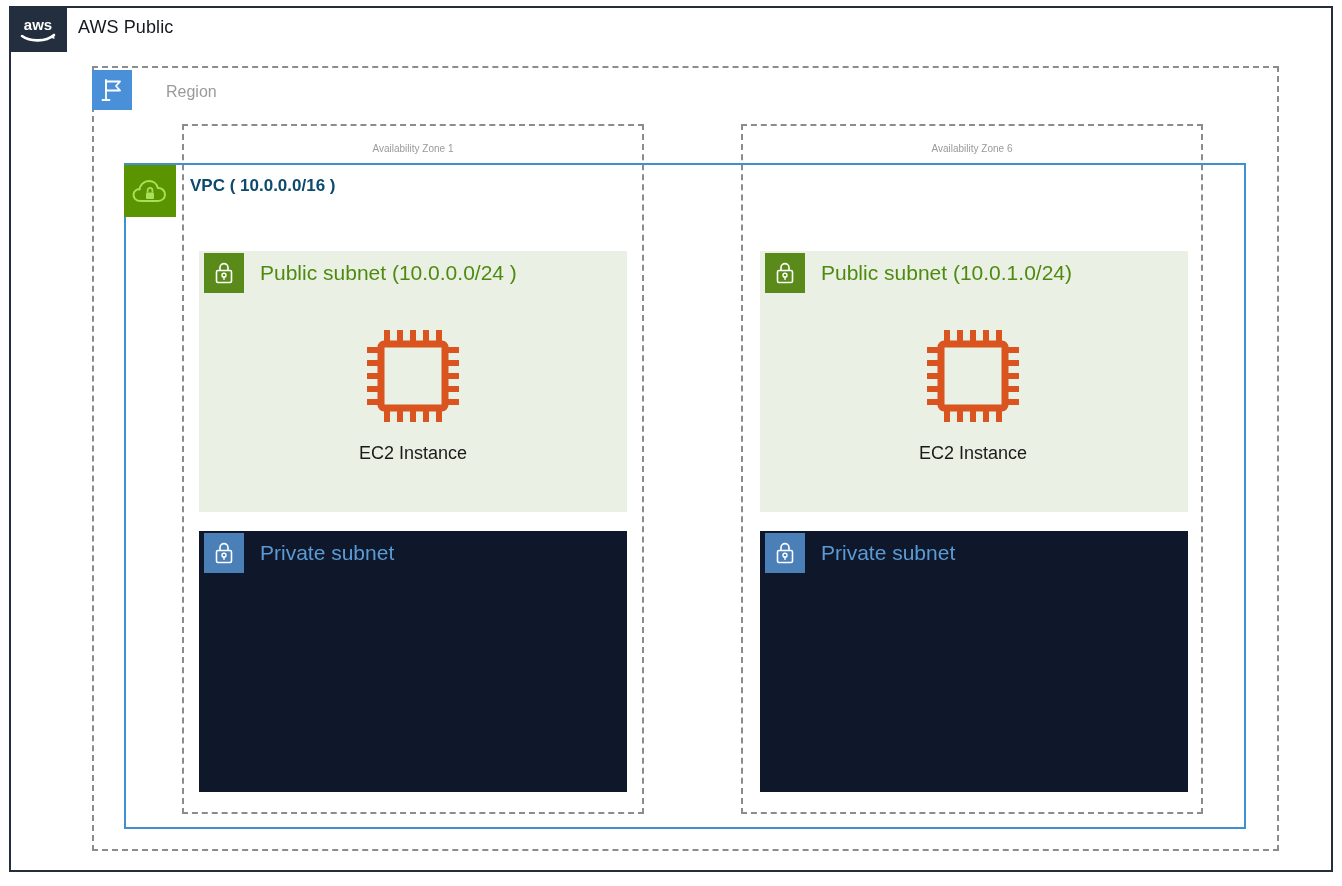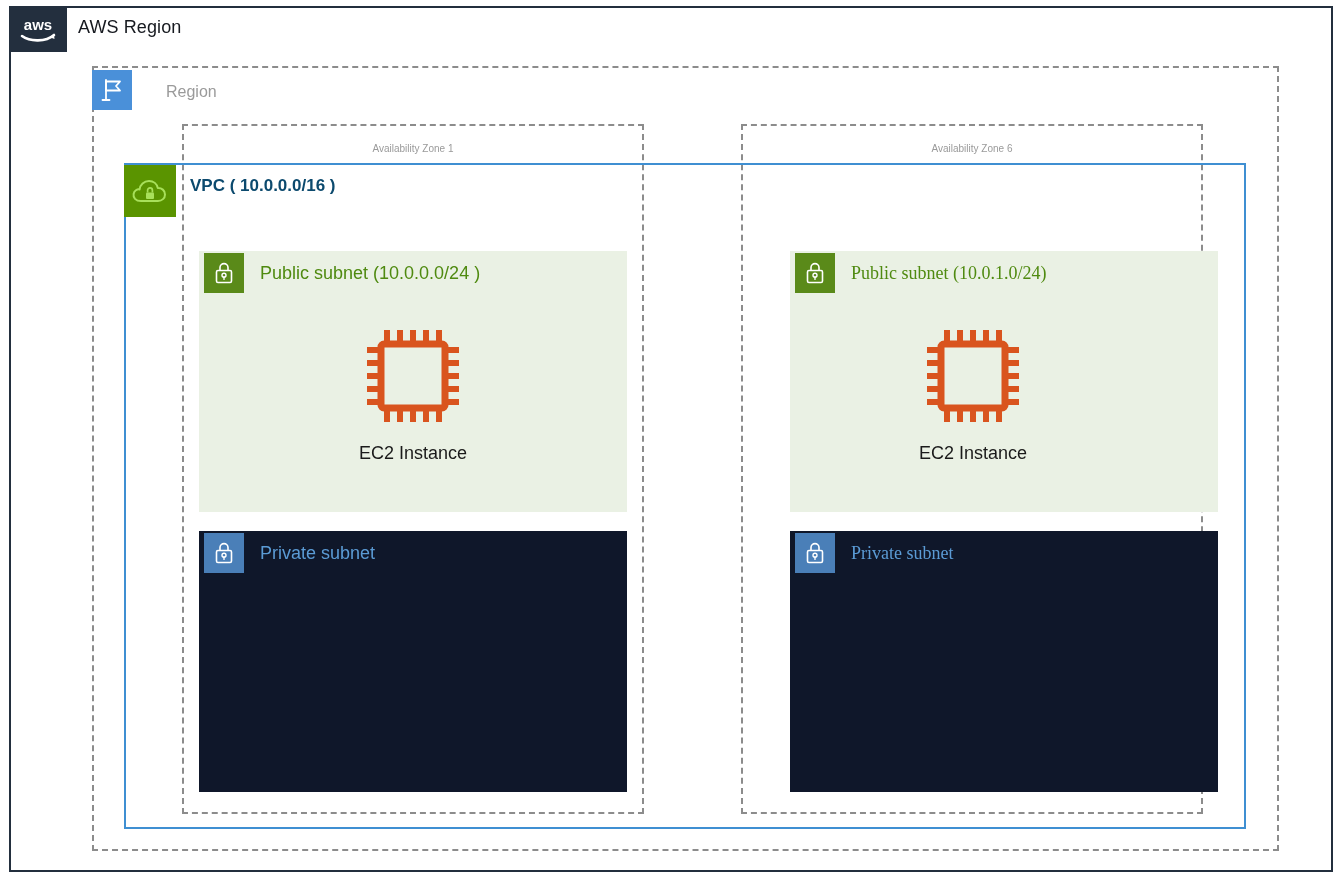--- a/index.html
+++ b/index.html
@@ -156,21 +156,21 @@
     top: 251px;
     height: 261px;
     background: #eaf1e4;
   }
   .subnet-private {
     top: 531px;
     height: 261px;
     background: #0f172a;
   }
   .subnet-col-1 { left: 199px; }
-  .subnet-col-2 { left: 790px; font-family: Liberation Serif, serif; }
+  .subnet-col-2 { left: 760px; }
 
   .subnet-head {
     position: absolute;
     left: 0;
     top: 0;
     display: flex;
     align-items: center;
     height: 44px;
   }
   .subnet-icon {
@@ -180,21 +180,21 @@
     display: flex;
     align-items: center;
     justify-content: center;
     flex: none;
   }
   .subnet-icon-public { background: #5a8a19; }
   .subnet-icon-private { background: #4a7fb8; }
 
   .subnet-title {
     margin-left: 16px;
-    font-size: 18px;
+    font-size: 21px;
     white-space: nowrap;
   }
   .subnet-title-public { color: #4f8a10; }
   .subnet-title-private { color: #5b9bd5; }
 
   
   .ec2-node {
     position: absolute;
     top: 322px;
     width: 200px;
@@ -224,21 +224,21 @@
   <div class="aws-cloud-frame"></div>
 
   <div class="aws-logo-box">
     <svg width="44" height="32" viewBox="0 0 44 32" aria-hidden="true">
       <text x="22" y="17" text-anchor="middle" font-family="Liberation Sans, sans-serif" font-size="15" font-weight="bold" fill="#ffffff">aws</text>
       <path d="M6 23 C14 29, 30 29, 38 22" stroke="#ffffff" stroke-width="2.6" fill="none" stroke-linecap="round"></path>
       <path d="M38 22 l0.5 4 l-4 -1.4 z" fill="#ffffff"></path>
     </svg>
   </div>
 
-  <div class="aws-cloud-title">AWS Region</div>
+  <div class="aws-cloud-title">AWS Public</div>
 
   <div class="region-frame"></div>
 
   <div class="region-icon">
     <svg width="28" height="28" viewBox="0 0 28 28" aria-hidden="true">
       <line x1="8" y1="4" x2="8" y2="24" stroke="#ffffff" stroke-width="1.8" stroke-linecap="round"></line>
       <line x1="4.5" y1="24" x2="11.5" y2="24" stroke="#ffffff" stroke-width="1.8" stroke-linecap="round"></line>
       <path d="M8 5.5 H22 L18 10 L22 14.5 H8 Z" stroke="#ffffff" stroke-width="1.8" fill="none" stroke-linejoin="round"></path>
     </svg>
   </div>

